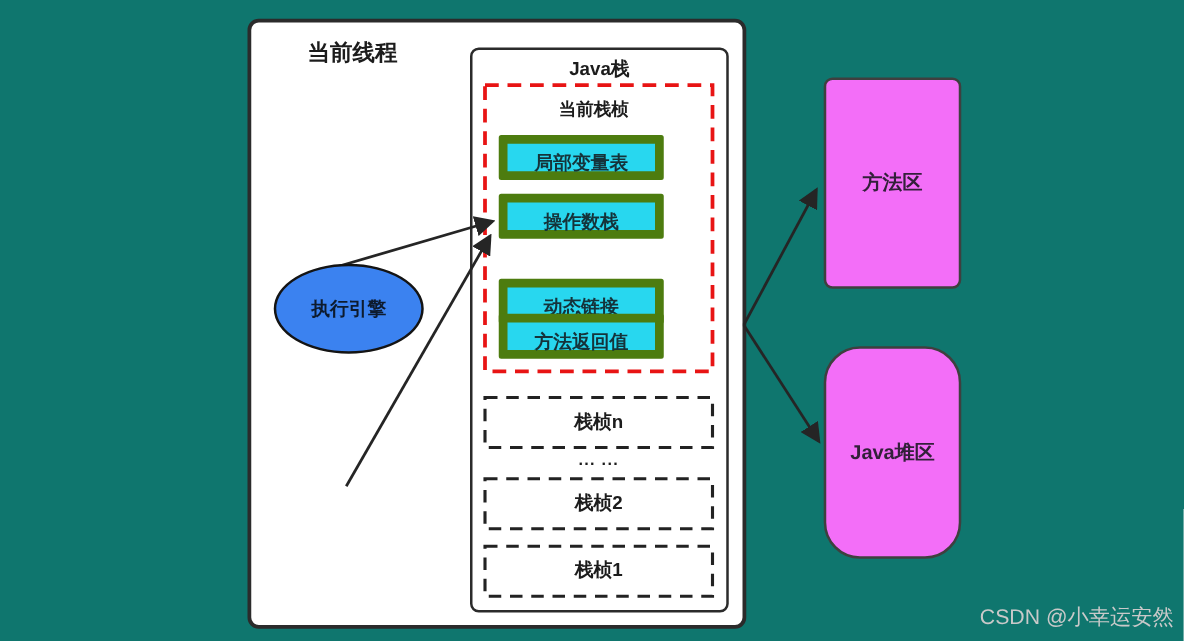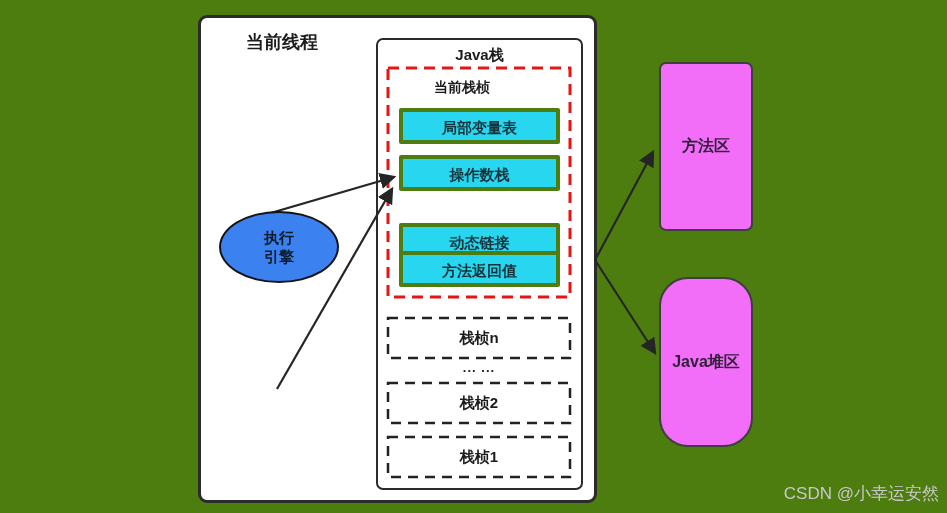--- a/index.html
+++ b/index.html
@@ -1,20 +1,20 @@
 <!DOCTYPE html>
 <html style="--cyan: #28d7ef; --blue: #3b82f0; --orange: #f6a338; --magenta: #f36ef8; --red_dashed: #e81414; --line_dark: #2a2a2a; --watermark_gray: #c9c9c9;"><head>
 <meta charset="utf-8">
 <style>
   html, body { margin: 0; padding: 0; background: #ffffff; }
   #canvas {
     position: relative;
     width: 947px;
     height: 513px;
-    background: #4d7c0f;
+    background: #0f766e;
     font-family: "Liberation Sans", "DejaVu Sans", sans-serif;
     overflow: hidden;
   }
   .abs { position: absolute; box-sizing: border-box; }
 
   
   .thread-box {
     left: 198px; top: 15px; width: 399px; height: 488px;
     border: 3px solid #2b2b2b; border-radius: 9px; background: #ffffff;
   }
@@ -26,29 +26,29 @@
   
   .java-stack-box {
     left: 376px; top: 38px; width: 207px; height: 452px;
     border: 2.5px solid #2b2b2b; border-radius: 7px; background: #ffffff;
   }
   .java-stack-label {
     left: 376px; top: 46px; width: 207px; text-align: center;
     font-size: 15px; font-weight: bold; color: #1c1c1c;
   }
   .current-frame-label {
-    left: 371px; top: 79px; width: 182px; text-align: center;
+    left: 384px; top: 79px; width: 182px; text-align: center;
     font-size: 14px; font-weight: bold; color: #1c1c1c;
   }
 
   
   .frame-part {
-    left: 399px; width: 161px; height: 36px;
+    left: 399px; width: 132px; height: 36px;
     background: var(--cyan, #28d7ef);
-    border: 4px solid #4d7c0f; border-radius: 2px;
+    border: 7px solid #4d7c0f; border-radius: 2px;
     text-align: center; line-height: 32px;
     font-size: 15px; font-weight: bold; color: #15333a;
   }
   .part-0 { top: 108px; }
   .part-1 { top: 155px; }
   .part-2 { top: 203px; margin-top: 20px; }
   .part-3 { top: 251px; }
 
   
   .stack-frame-label {
@@ -62,36 +62,36 @@
   .ellipsis {
     left: 388px; top: 360px; width: 182px; text-align: center;
     font-size: 13px; font-weight: bold; color: #1c1c1c; letter-spacing: 1px;
   }
 
   
   .engine-ellipse {
     left: 219px; top: 211px; width: 120px; height: 72px;
     background: var(--blue, #3b82f0);
     border: 2.5px solid #141414; border-radius: 50%;
-    display: flex; flex-direction: column; align-items: center; justify-content: center;
+    display: flex; align-items: center; justify-content: center;
     font-size: 15px; font-weight: bold; color: #0d1b2e; line-height: 19px;
   }
 
   
   .pc-box {
     left: 218px; top: 389px; width: 117px; height: 69px;
     background: var(--orange, #f6a338);
     border: 2.5px solid #1a1a1a; border-radius: 10px;
     display: flex; align-items: center; justify-content: center;
     font-size: 17px; font-weight: bold; color: #1c1c1c;
   }
 
   
   .area-box {
-    width: 94px;
+    width: 110px;
     background: var(--magenta, #f36ef8);
     border: 2.5px solid #3f3f3f; border-radius: 7px;
     display: flex; align-items: center; justify-content: center;
     font-size: 16px; font-weight: bold; color: #33203a;
   }
   .method-area { left: 659px; top: 62px; height: 169px; }
   .heap-area   { left: 659px; top: 277px; height: 170px; border-radius: 29px; }
 
   .watermark {
     right: 8px; top: 482px;

